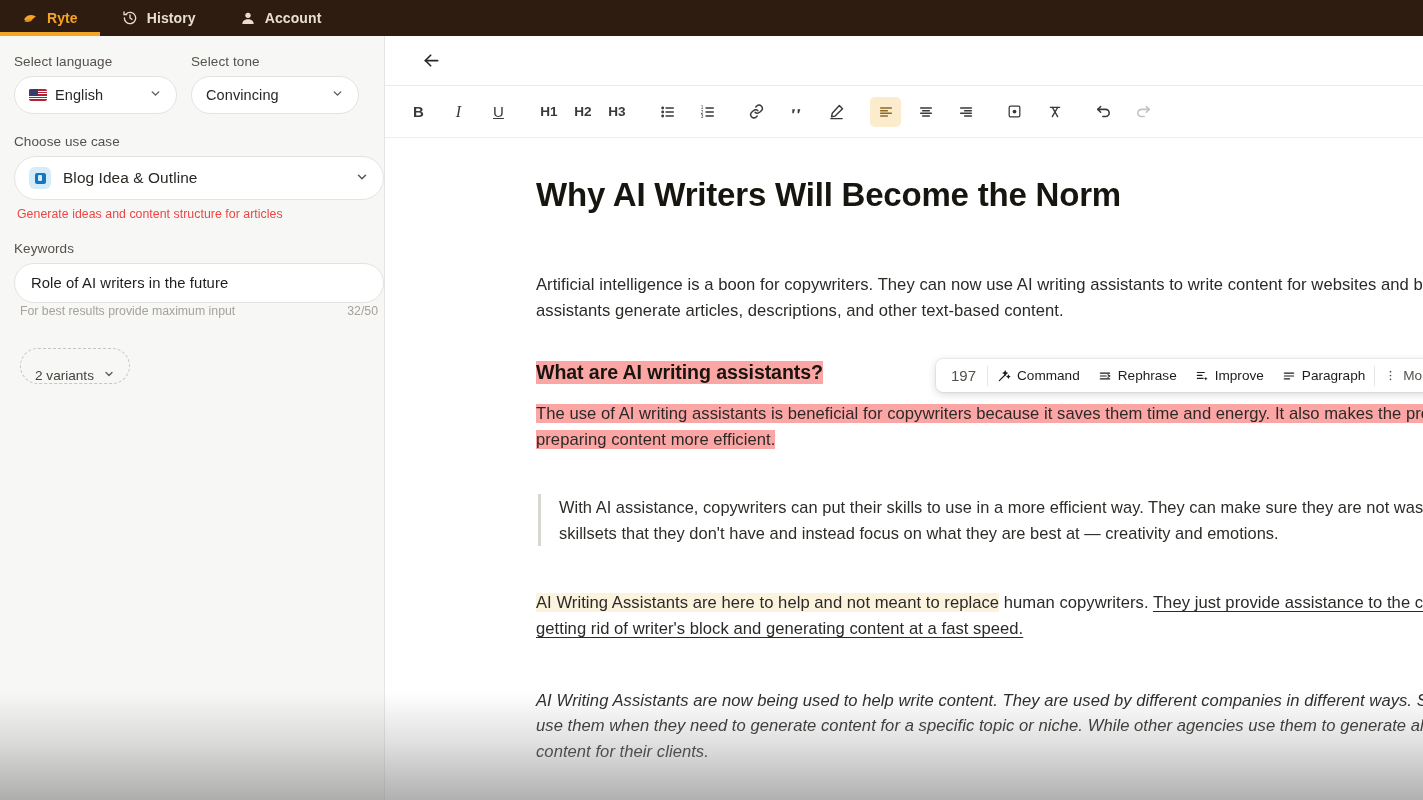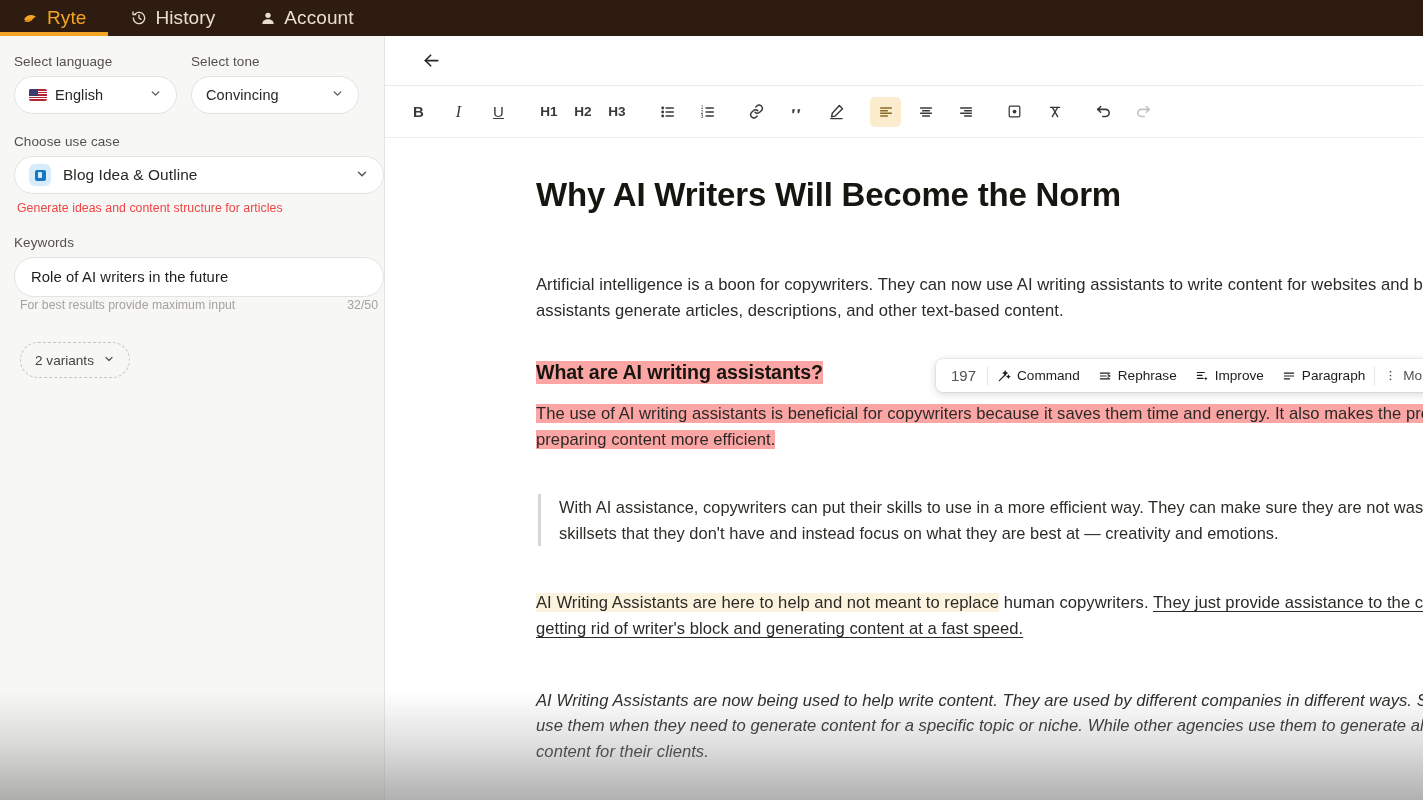--- a/index.html
+++ b/index.html
@@ -15,21 +15,21 @@
   .topnav {
     height: 36px; width: 100%;
     background: #2e1c10;
     display: flex; align-items: stretch;
     position: relative; z-index: 40;
   }
   .navtab {
     display: flex; align-items: center; gap: 8px;
     padding: 0 22px;
     color: #e9ddd2;
-    font-size: 19px; font-weight: 400;
+    font-size: 14px; font-weight: 700;
     letter-spacing: .1px;
     position: relative;
     cursor: pointer;
     user-select: none;
   }
   .navtab.active { color: #f5a524; }
   .navtab.active::after {
     content: ""; position: absolute; left: 0; right: 0; bottom: 0;
     height: 4px; background: #f5a524;
   }
@@ -71,21 +71,21 @@
   .flag {
     width: 18px; height: 12px; margin-right: 8px;
     border-radius: 2px; overflow: hidden;
     display: inline-block; position: relative; flex: 0 0 auto;
     background: #b22234;
   }
   .flag .canton { position: absolute; left: 0; top: 0; width: 9px; height: 7px; background: #3c3b6e; }
   .flag .stripe { position: absolute; left: 0; right: 0; height: 1.4px; background: #ffffff; }
 
   .section { margin-top: 20px; }
-  .usecase-pill { height: 38px; border-radius: 24px; justify-content: center; }
+  .usecase-pill { height: 44px; border-radius: 24px; justify-content: center; }
   .uc-icon {
     width: 22px; height: 22px; border-radius: 6px;
     background: #d6ecfb; margin-right: 12px;
     display: inline-flex; align-items: center; justify-content: center; flex: 0 0 auto;
   }
   .uc-icon .inner { width: 11px; height: 11px; border-radius: 2px; background: #1577c4; position: relative; }
   .uc-icon .inner::after { content:""; position:absolute; left:3.5px; top:2.5px; width:4px; height:6px; background:#d6ecfb; border-radius:1px; }
   .helper {
     font-size: 12.3px; color: #ef4444; margin-top: 7px; padding-left: 3px; letter-spacing: .05px;
   }
@@ -95,21 +95,21 @@
     font-size: 14.8px; color: #1f1d1b; font-weight: 500;
     width: 100%; outline: none; letter-spacing: .1px;
   }
   .kw-meta { display: flex; justify-content: space-between; margin-top: 1px; padding: 0 6px; gap: 37px; }
   .kw-meta span { font-size: 12.3px; color: #a7a29c; }
 
   .actions { display: flex; align-items: center; gap: 16px; margin-top: 30px; padding-left: 6px; }
   .variants {
     border: 1px dashed #c8c5c0; border-radius: 22px;
     height: 36px; padding: 0 14px;
-    display: flex; align-items: center; gap: 9px;
+    display: flex; align-items: flex-end; gap: 9px;
     font-size: 13.6px; color: #45413d; background: transparent; cursor: pointer;
   }
   .cta {
     background: #f59200; color: #ffffff;
     border: none; border-radius: 24px;
     height: 42px; padding: 0 30px;
     font-size: 15.2px; font-weight: 700;
     display: flex; align-items: center; gap: 9px;
     cursor: pointer; letter-spacing: .1px;
     box-shadow: 0 1px 3px rgba(0,0,0,.12);

